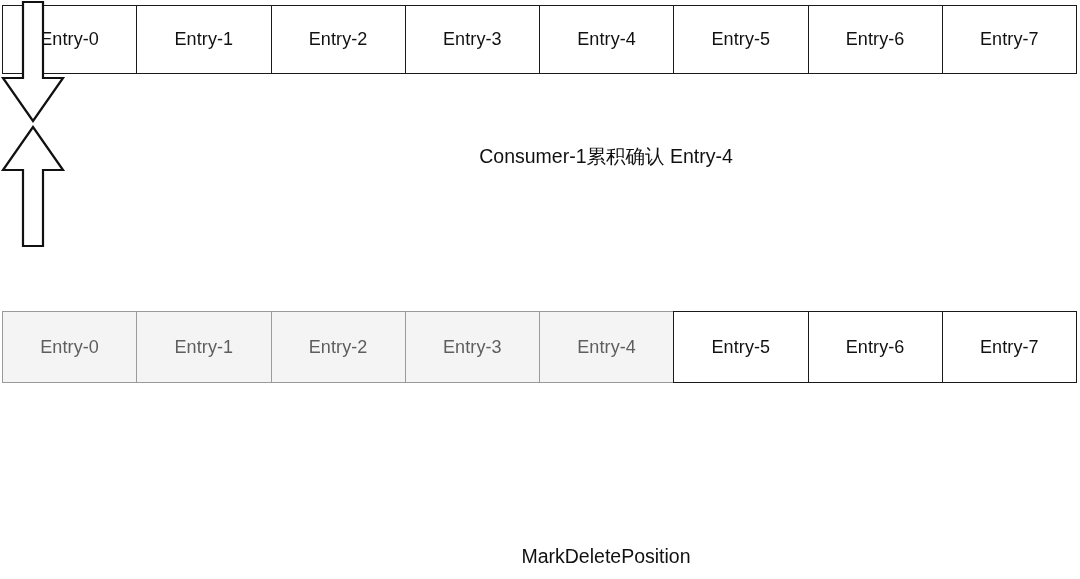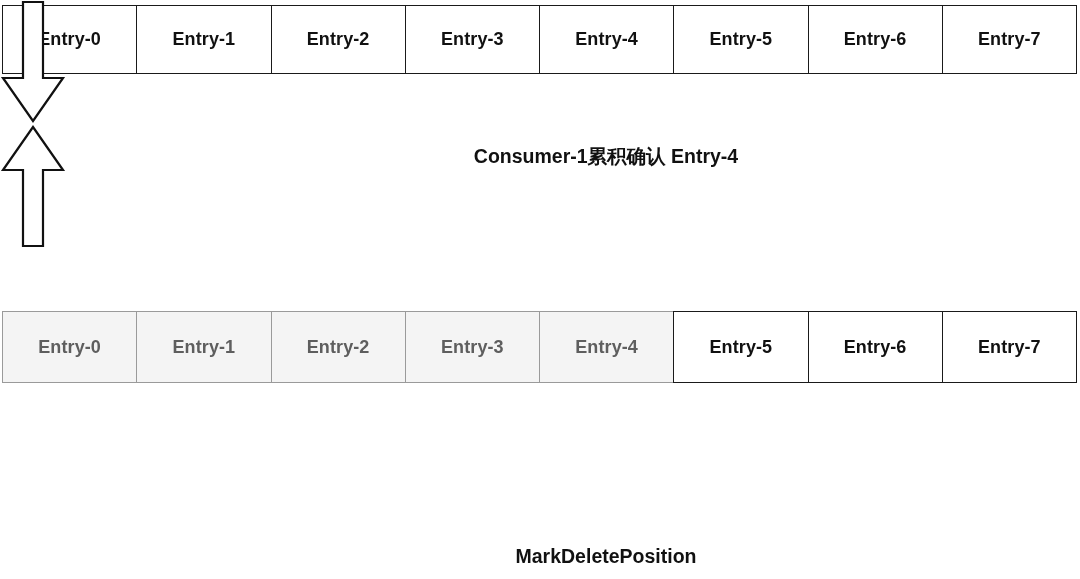--- a/index.html
+++ b/index.html
@@ -15,21 +15,20 @@
     font-family: "Liberation Sans", "DejaVu Sans", sans-serif;
     color: #000000;
   }
 
   .canvas {
     position: absolute;
     left: 0;
     top: 0;
     width: 1080px;
     height: 579px;
-    font-weight: bold;
   }
 
   
   .entry-row {
     position: absolute;
     display: flex;
     box-sizing: border-box;
   }
   #row-top {
     left: 2px;

